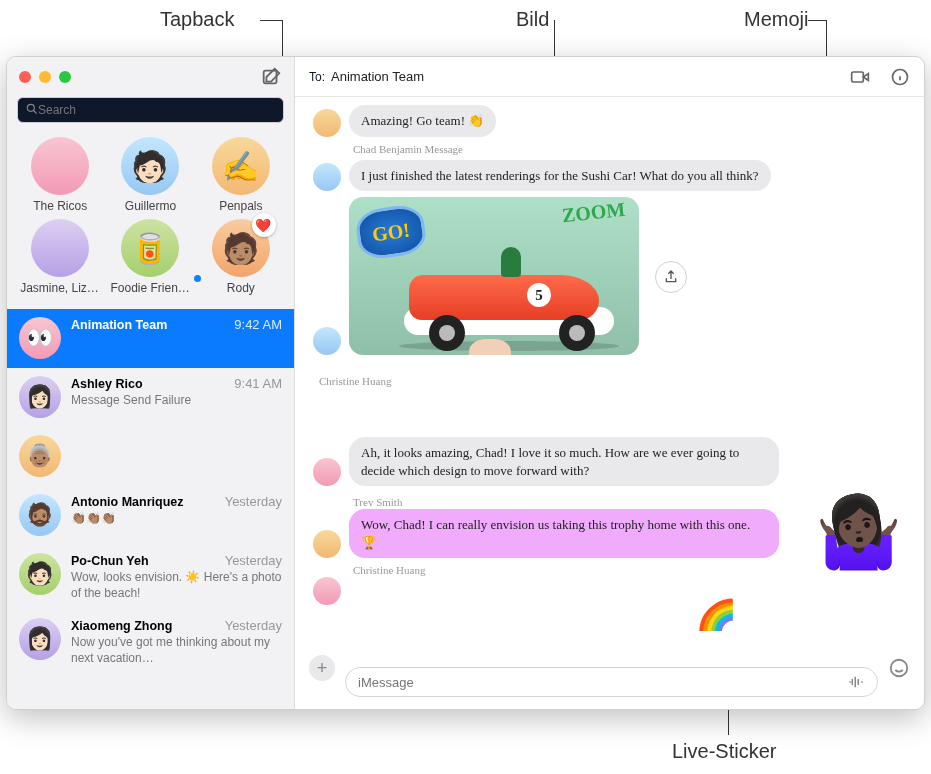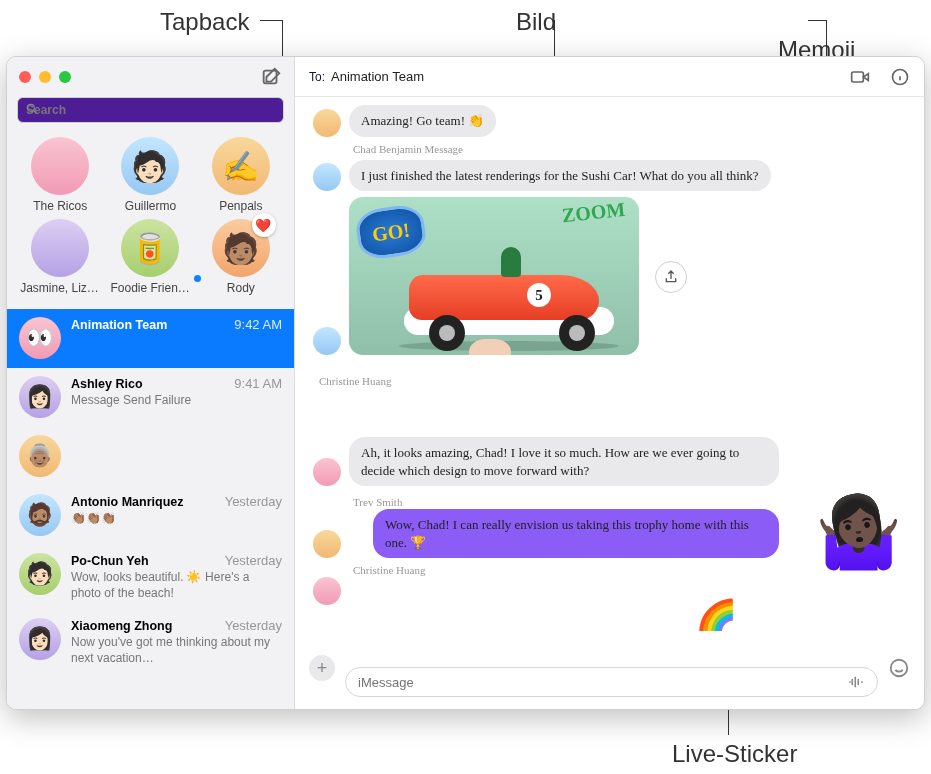--- a/index.html
+++ b/index.html
@@ -1,34 +1,34 @@
 <!DOCTYPE html>
 <html><head>
 <meta charset="utf-8">
 <style>
 * { box-sizing: border-box; margin: 0; padding: 0; }
 body { font-family: -apple-system, BlinkMacSystemFont, "Helvetica Neue", sans-serif; background: #fff; width: 931px; height: 774px; position: relative; overflow: hidden; }
 
-.callout { position: absolute; font-size: 24px; color: #333; font-weight: 400; }
+.callout { position: absolute; font-size: 20px; color: #333; font-weight: 400; }
 .callout-line { position: absolute; background: #333; }
 
 .window { position: absolute; left: 6px; top: 56px; width: 919px; height: 654px; border-radius: 10px; background: #fff; box-shadow: 0 8px 30px rgba(0,0,0,0.25); display: flex; overflow: hidden; border: 1px solid #d0d0d0; }
 
 .sidebar { width: 288px; background: #f2f2f4; display: flex; flex-direction: column; border-right: 1px solid #dcdcdc; }
 
 .titlebar { height: 40px; display: flex; align-items: center; padding: 0 12px; gap: 8px; }
 .traffic { display: flex; gap: 8px; }
 .traffic span { width: 12px; height: 12px; border-radius: 50%; display: block; }
 .tl-close { background: #ff5f57; }
 .tl-min { background: #febc2e; }
 .tl-max { background: #28c840; }
 .compose { margin-left: auto; width: 22px; height: 22px; color: #666; }
 
 .search-wrap { padding: 0 10px 8px; }
-.search { width: 100%; height: 26px; border-radius: 6px; border: 1px solid #d0d0d0; background: #4c1d95; padding: 0 8px 0 8px; font-size: 12px; color: #888; outline: none; font-weight: bold; }
+.search { width: 100%; height: 26px; border-radius: 6px; border: 1px solid #d0d0d0; background: #0f172a; padding: 0 8px 0 20px; font-size: 12px; color: #888; outline: none; }
 .search-wrap { position: relative; }
 .search-icon { position: absolute; left: 18px; top: 5px; width: 14px; height: 14px; color: #888; }
 
 .pinned { display: grid; grid-template-columns: repeat(3, 1fr); gap: 6px 0; padding: 6px 8px 14px; }
 .pin { display: flex; flex-direction: column; align-items: center; gap: 4px; position: relative; }
 .pin-avatar { width: 58px; height: 58px; border-radius: 50%; display: flex; align-items: center; justify-content: center; font-size: 30px; position: relative; }
 .pin-label { font-size: 12px; color: #444; white-space: nowrap; overflow: hidden; text-overflow: ellipsis; max-width: 80px; }
 .pin-dot { width: 7px; height: 7px; border-radius: 50%; background: #0a84ff; position: absolute; left: -2px; top: 56px; }
 
 .convo-list { flex: 1; overflow-y: auto; }
@@ -99,21 +99,21 @@
 </head>
 <body>
 
 <div class="callout" style="left:160px;top:8px;">Tapback</div>
 <div class="callout-line" style="left:260px;top:20px;width:22px;height:1px;"></div>
 <div class="callout-line" style="left:282px;top:20px;width:1px;height:280px;"></div>
 
 <div class="callout" style="left:516px;top:8px;">Bild</div>
 <div class="callout-line" style="left:554px;top:20px;width:1px;height:230px;"></div>
 
-<div class="callout" style="left:778px;top:8px;margin-top:28px;">Memoji</div>
+<div class="callout" style="left:744px;top:8px;">Memoji</div>
 <div class="callout-line" style="left:808px;top:20px;width:18px;height:1px;"></div>
 <div class="callout-line" style="left:826px;top:20px;width:1px;height:420px;"></div>
 
 <div class="callout" style="left:672px;top:740px;">Live-Sticker</div>
 <div class="callout-line" style="left:728px;top:600px;width:1px;height:135px;"></div>
 
 <div class="window">
 
   <div class="sidebar">
     <div class="titlebar">
@@ -201,21 +201,21 @@
             <div class="convo-preview">👏🏽👏🏽👏🏽</div>
           </div>
         </div>
         <div class="convo">
           <div class="convo-avatar small-avatar-5">🧑🏻</div>
           <div class="convo-body">
             <div class="convo-top">
               <div class="convo-name">Po-Chun Yeh</div>
               <div class="convo-time">Yesterday</div>
             </div>
-            <div class="convo-preview">Wow, looks beautiful. ☀️ Here's a photo of the beach!</div>
+            <div class="convo-preview">Wow, looks envision. ☀️ Here's a photo of the beach!</div>
           </div>
         </div>
         <div class="convo">
           <div class="convo-avatar small-avatar-4">👩🏻</div>
           <div class="convo-body">
             <div class="convo-top">
               <div class="convo-name">Xiaomeng Zhong</div>
               <div class="convo-time">Yesterday</div>
             </div>
             <div class="convo-preview">Now you've got me thinking about my next vacation…</div>
@@ -296,21 +296,21 @@
           <div class="bubble">Ah, it looks amazing, Chad! I love it so much. How are we ever going to decide which design to move forward with?</div>
         </div>
       </div>
 
       <div class="msg-col" style="margin-top:10px;">
         <div class="sender" style="margin-left:40px;">Trev Smith</div>
       </div>
       <div class="msg-row">
         <div class="msg-avatar small-avatar-3"></div>
         <div class="msg-col">
-          <div class="bubble" style="background:#8b5cf6;margin-left:24px;">Wow, Chad! I can really envision us taking this trophy home with this one. 🏆</div>
+          <div class="bubble" style="background:#f0abfc;">Wow, Chad! I can really envision us taking this trophy home with this one. 🏆</div>
         </div>
       </div>
 
       <div class="msg-col" style="margin-top:4px;">
         <div class="sender" style="margin-left:40px;">Christine Huang</div>
       </div>
       <div class="msg-row">
         <div class="msg-avatar small-avatar-1"></div>
       </div>
 

